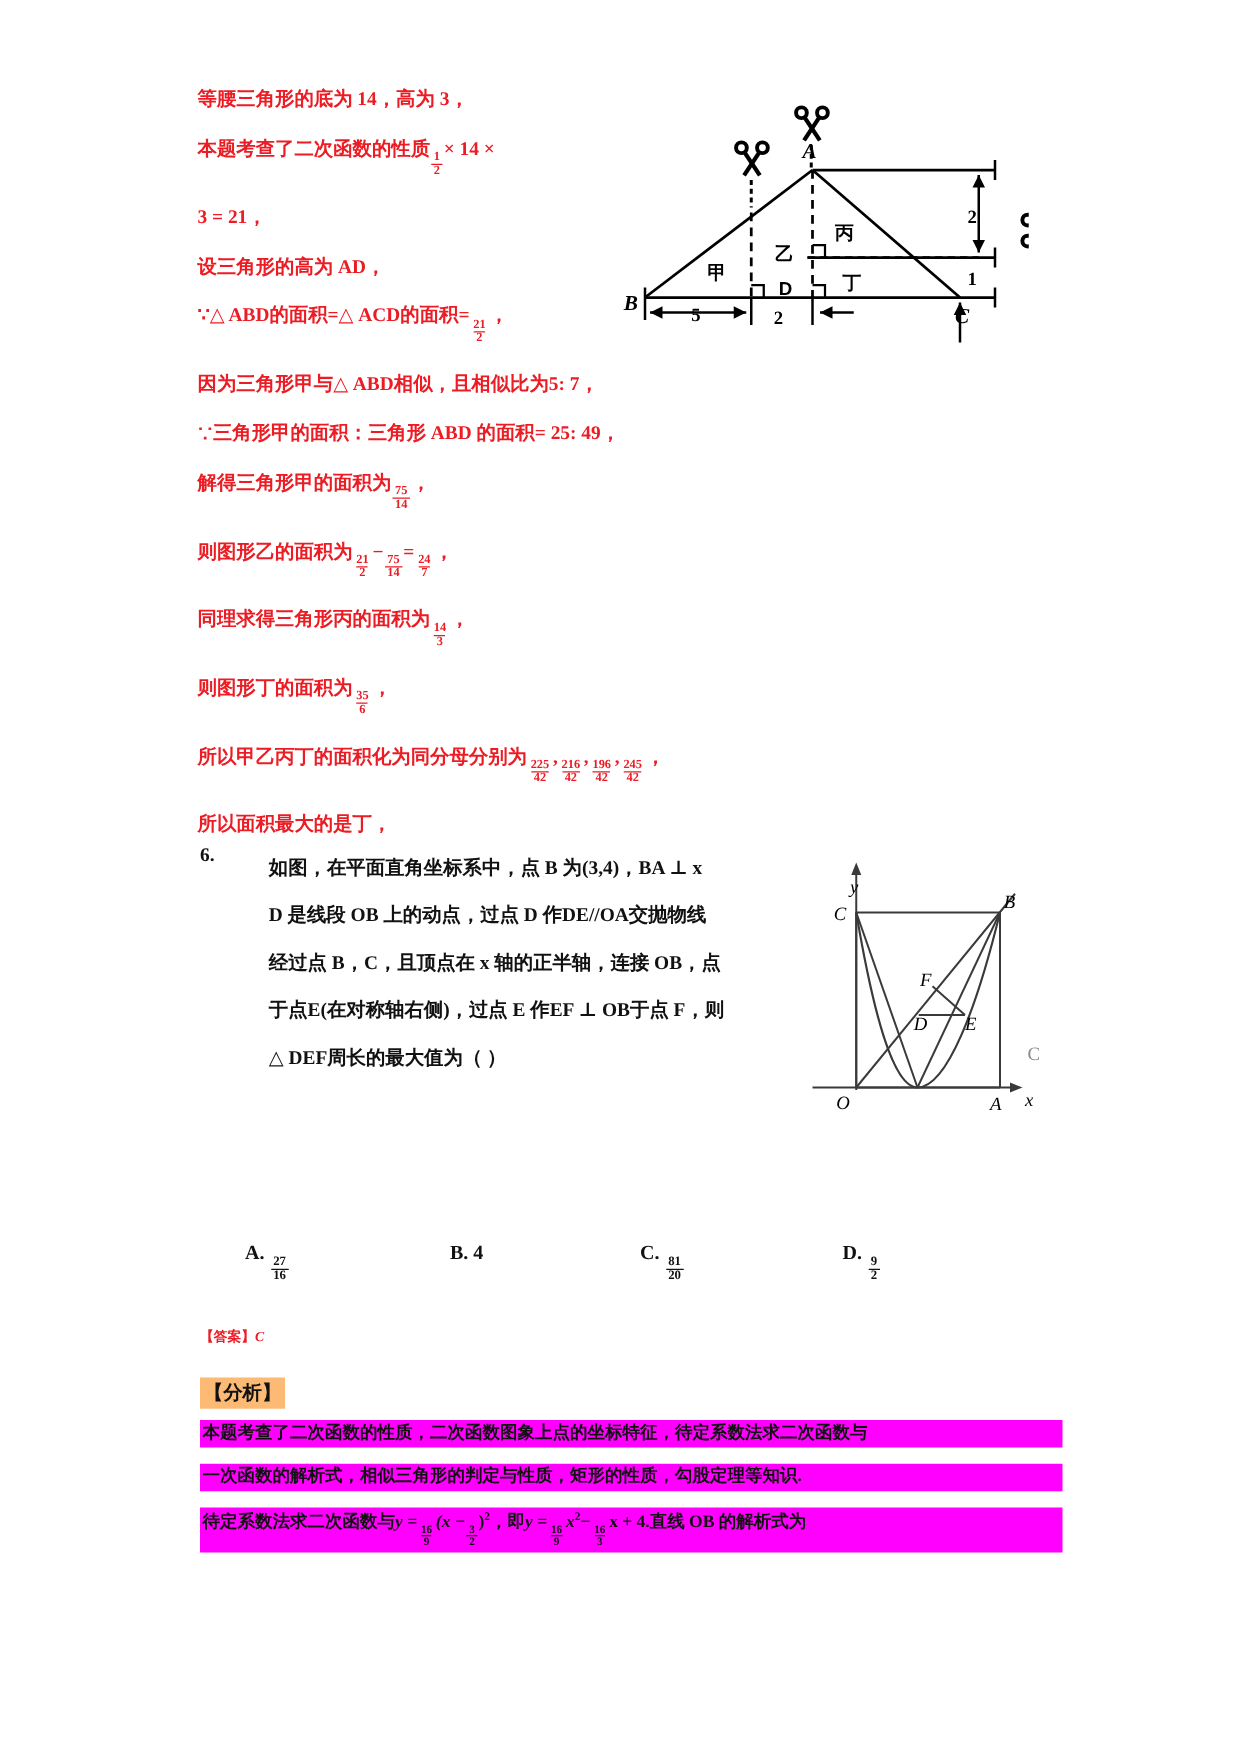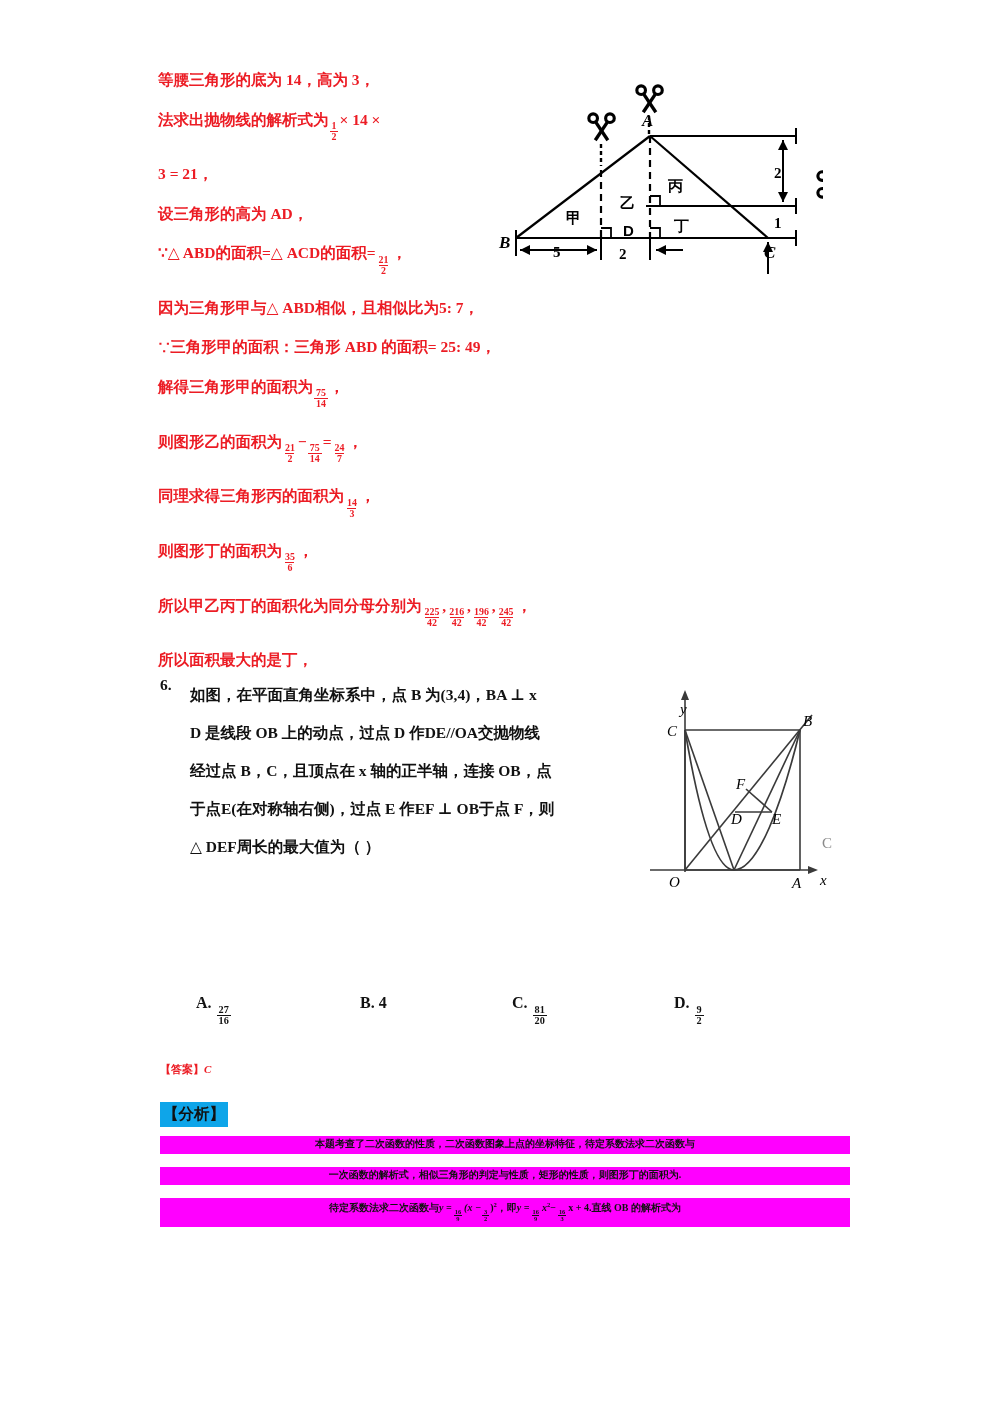--- a/index.html
+++ b/index.html
@@ -73,21 +73,21 @@
     color: #111;
   }
   .q6-num {
     position: absolute;
     left: 0;
     top: 0;
     width: 34px;
     font-weight: bold;
   }
   .q6-body {
-    margin-left: 30px;
+    margin-left: 55px;
     line-height: 38px;
   }
   .q6-body .ql { white-space: nowrap; }
 
   
   .fig-coord {
     position: absolute;
     left: 636px;
     top: 672px;
     width: 300px;
@@ -123,36 +123,35 @@
     color: #ec1c24;
     white-space: nowrap;
   }
   .answer .ansletter { font-style: italic; color: #ec1c24; }
 
   
   .analysis-head {
     position: absolute;
     left: 160px;
     top: 1102px;
-    background: #0ea5e9;
+    background: #fdba74;
     color: #111;
     font-size: 15.5px;
     font-weight: bold;
     padding: 2px 3px;
     white-space: nowrap;
   }
   .analysis-lines {
     position: absolute;
     left: 160px;
     top: 1136px;
     width: 690px;
-    font-size: 10px;
+    font-size: 14px;
     font-weight: bold;
     color: #111;
-    text-align: center;
   }
   .hl-line {
     background: #ff00ff;
     padding: 3px 2px 4px 2px;
     margin-bottom: 13px;
     white-space: nowrap;
     line-height: 1.08;
   }
 </style>
 </head>
@@ -160,21 +159,21 @@
 
 <div class="page">
 
   <div class="red-block">
 
     <div class="red-line">
       <span>等腰三角形的底为 14，高为 3，</span>
     </div>
 
     <div class="red-line">
-      <span>法求出抛物线的解析式为</span><span class="frac">
+      <span>本题考查了二次函数的性质</span><span class="frac">
           <span class="num">1</span>
           <span class="den">2</span>
         </span><span>× 14 ×</span>
     </div>
 
     <div class="red-line">
       <span>3 = 21，</span>
     </div>
 
     <div class="red-line">
@@ -411,21 +410,21 @@
   </div>
 
   <div class="answer">
     <span>【答案】</span><span class="ansletter">C</span>
   </div>
 
   <div class="analysis-head">【分析】</div>
 
   <div class="analysis-lines">
     <div class="hl-line">本题考查了二次函数的性质，二次函数图象上点的坐标特征，待定系数法求二次函数与</div>
-    <div class="hl-line">一次函数的解析式，相似三角形的判定与性质，矩形的性质，则图形丁的面积为.</div>
+    <div class="hl-line">一次函数的解析式，相似三角形的判定与性质，矩形的性质，勾股定理等知识.</div>
     <div class="hl-line">
       <span>待定系数法求二次函数与</span><span class="it">y =</span><span class="frac">
           <span class="num">16</span>
           <span class="den">9</span>
         </span><span class="it">(x −</span><span class="frac">
           <span class="num">3</span>
           <span class="den">2</span>
         </span><span>)</span><span class="sup">2</span><span>，即</span><span class="it">y =</span><span class="frac">
           <span class="num">16</span>
           <span class="den">9</span>

